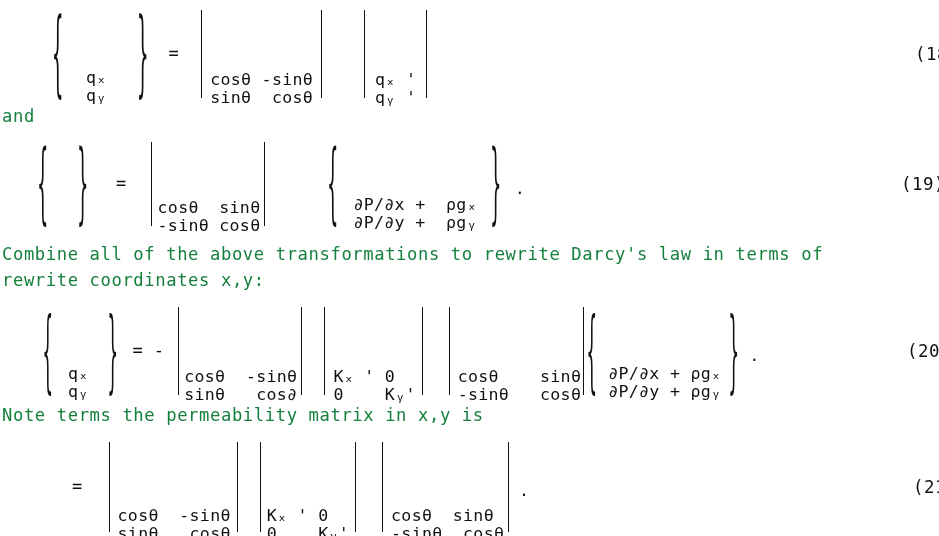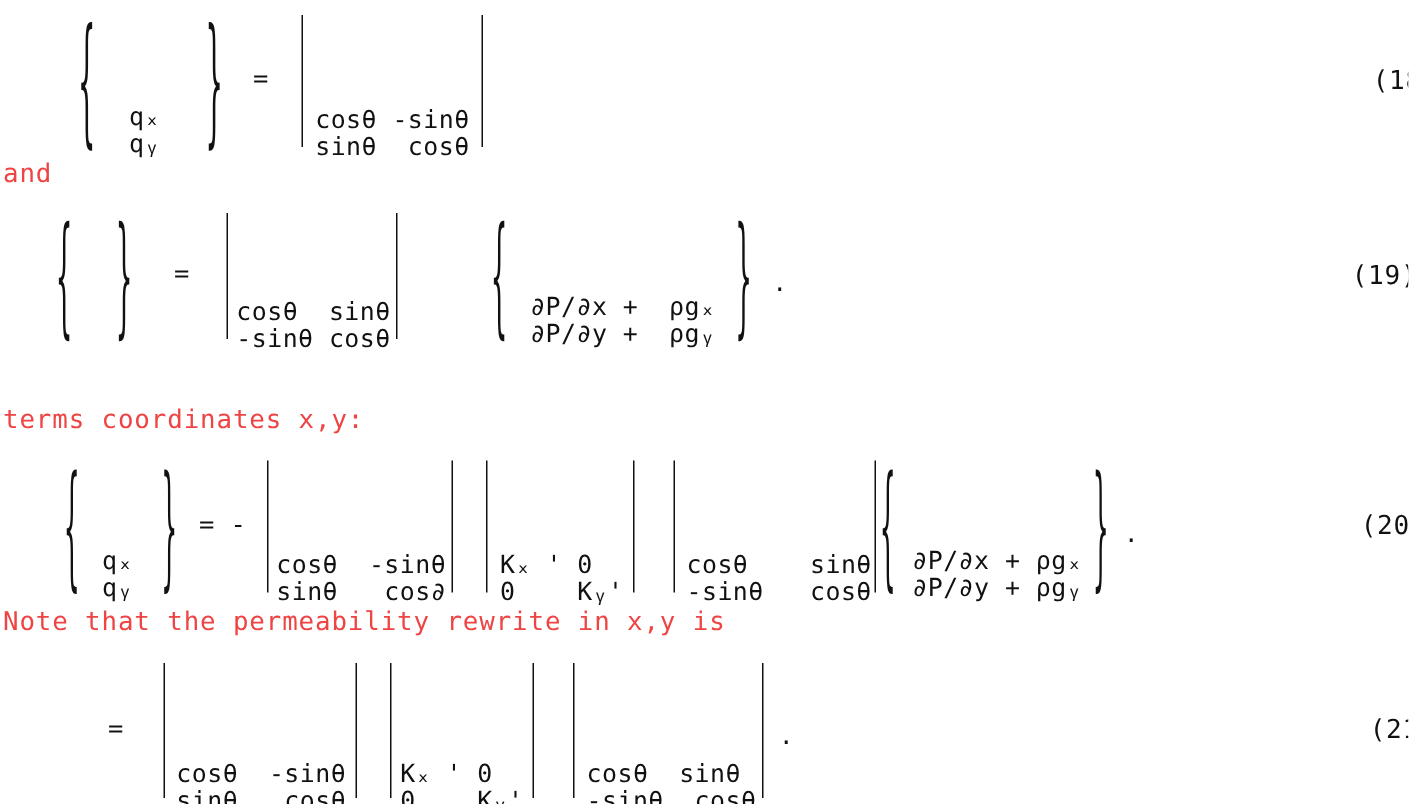--- a/index.html
+++ b/index.html
@@ -17,21 +17,21 @@
     overflow: hidden;
   }
 
   
   .prose {
     position: absolute;
     font-family: "DejaVu Sans Mono", "Liberation Mono", monospace;
     font-size: 17.2px;
     letter-spacing: 0.6px;
     white-space: pre;
-    color: #ef4444;
+    color: #15803d;
   }
 
   
   .eq {
     position: absolute;
     left: 0;
     width: 939px;
     display: flex;
     align-items: center;
     font-size: 17px;
@@ -125,20 +125,28 @@
       <div class="vbar"></div>
       <div class="rows" style="height:88px; padding:8px 8px 10px 8px;">
         <div class="row">cosθ -sinθ</div>
         <div class="row">sinθ  cosθ</div>
       </div>
       <div class="vbar"></div>
     </div>
 
     <div style="width:42px;"></div>
 
+    <div class="grp" style="height:88px;">
+      <div class="vbar"></div>
+      <div class="rows" style="height:88px; padding:8px 10px 10px 10px;">
+        <div class="row">qₓ '</div>
+        <div class="row">qᵧ '</div>
+      </div>
+      <div class="vbar"></div>
+    </div>
 
     <div class="eqnum">(18)</div>
   </div>
 
   <div class="prose" style="left:2px; top:106px;">and</div>
 
   <div class="eq" style="top:140px; height:88px; padding-left:34px;">
 
     <div class="grp" style="height:82px;">
       <div class="brace brace-l" style="width:18px;">
@@ -175,21 +183,22 @@
       <div class="brace brace-r" style="width:18px;">
         <span style="transform:scale(1.2,5.8);">}</span>
       </div>
     </div>
 
     <div class="period" style="padding-left:10px; padding-bottom:30px;">.</div>
 
     <div class="eqnum">(19)</div>
   </div>
 
-  <div class="prose" style="left:2px; top:270px;">terms coordinates x,y:</div>
+  <div class="prose" style="left:2px; top:244px;">Combine all of the above transformations to rewrite Darcy's law in terms of</div>
+  <div class="prose" style="left:2px; top:270px;">rewrite coordinates x,y:</div>
 
   <div class="eq" style="top:305px; height:92px; padding-left:40px;">
 
     <div class="grp" style="height:86px;">
       <div class="brace brace-l" style="width:16px;">
         <span style="transform:scale(1.15,6.0);">{</span>
       </div>
       <div class="rows" style="height:86px; padding:6px 16px 6px 12px;">
         <div class="row">qₓ</div>
         <div class="row">qᵧ</div>
@@ -243,21 +252,21 @@
       <div class="brace brace-r" style="width:16px;">
         <span style="transform:scale(1.15,6.0);">}</span>
       </div>
     </div>
 
     <div class="period" style="padding-left:8px; padding-bottom:32px;">.</div>
 
     <div class="eqnum">(20)</div>
   </div>
 
-  <div class="prose" style="left:2px; top:405px;">Note that the permeability rewrite in x,y is</div>
+  <div class="prose" style="left:2px; top:405px;">Note terms the permeability matrix in x,y is</div>
 
   <div class="eq" style="top:440px; height:94px; padding-left:46px;">
 
 
     <div class="row" style="padding:0 26px 0 26px; font-size:17px;">=</div>
 
     <div class="grp" style="height:90px;">
       <div class="vbar"></div>
       <div class="rows" style="height:90px; padding:10px 6px 10px 8px;">
         <div class="row">cosθ  -sinθ</div>

